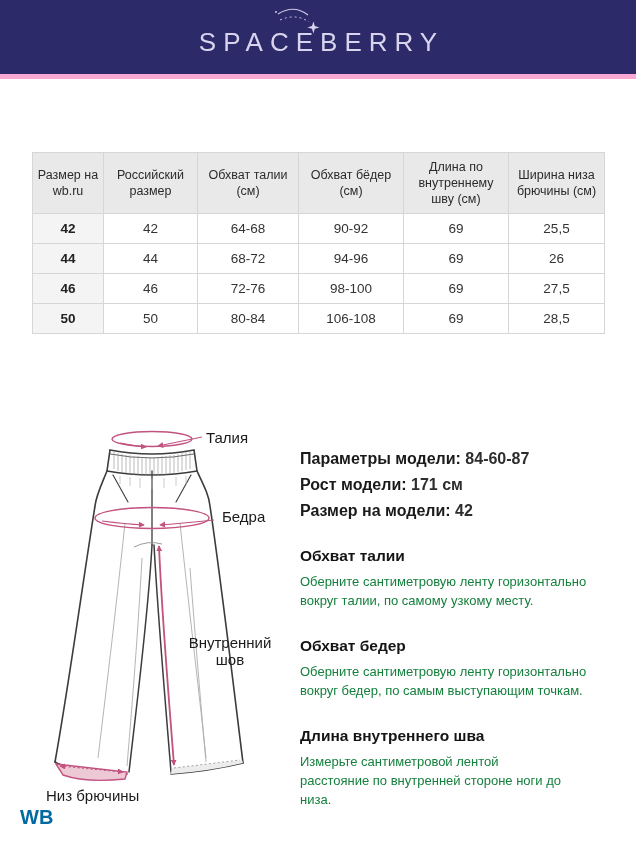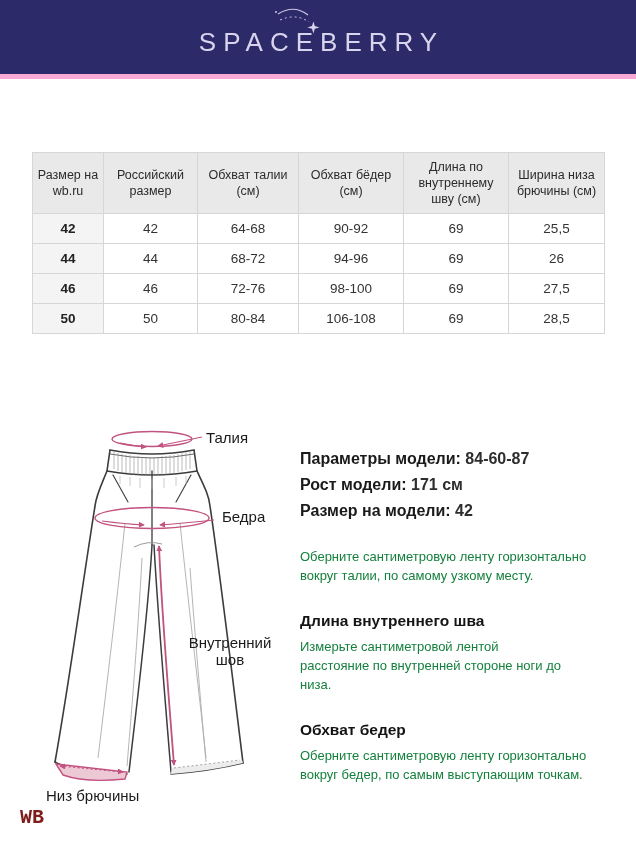--- a/index.html
+++ b/index.html
@@ -20,21 +20,21 @@
   table.size td.rowhead{background:#f4f4f4;font-weight:700;color:#222;}
   .c1{width:71px}.c2{width:94px}.c3{width:101px}.c4{width:105px}.c5{width:105px}.c6{width:96px}
 
   
   .figure-svg{position:absolute;left:30px;top:418px;width:270px;height:392px;}
   .fig-label{position:absolute;font-size:15px;font-weight:500;color:#1b1b1b;line-height:17px;text-align:center;}
   .lbl-waist{left:206px;top:429px;}
   .lbl-hips{left:222px;top:508px;}
   .lbl-seam{left:180px;top:634px;width:100px;}
   .lbl-hem{left:46px;top:787px;}
-  .watermark{position:absolute;left:20px;top:806px;font-size:20px;font-weight:700;color:#7f1d1d;font-family:Liberation Mono, monospace;}
+  .watermark{position:absolute;left:20px;top:806px;font-size:20px;font-weight:700;color:#0369a1;}
 
   
   .info-col{position:absolute;left:300px;top:446px;width:316px;}
   .model-line{font-size:16px;line-height:26px;color:#222;}
   .model-line .lbl{font-weight:700;color:#1a1a1a;}
   .model-line .val{font-weight:700;color:#2e2e2e;}
   .measure{margin-top:23px;}
   .measure h3{margin:0 0 7px 0;font-size:15.5px;font-weight:700;color:#141414;}
   .measure p{margin:0;font-size:13px;line-height:19px;color:#15803d;max-width:316px;}
   .measure p.narrow{max-width:265px;}
@@ -190,29 +190,30 @@
     <div class="model-line">
       <span class="lbl">Рост модели:</span>
       <span class="val">171 см</span>
     </div>
     <div class="model-line">
       <span class="lbl">Размер на модели:</span>
       <span class="val">42</span>
     </div>
 
     <div class="measure">
+      <h3>Обхват талии</h3>
       <p>Оберните сантиметровую ленту горизонтально вокруг талии, по самому узкому месту.</p>
+    </div>
+
+    <div class="measure">
+      <h3>Обхват бедер</h3>
+      <p>Оберните сантиметровую ленту горизонтально вокруг бедер, по самым выступающим точкам.</p>
     </div>
 
     <div class="measure">
       <h3>Длина внутреннего шва</h3>
       <p class="narrow">Измерьте сантиметровой лентой расстояние по внутренней стороне ноги до низа.</p>
     </div>
-
-    <div class="measure">
-      <h3>Обхват бедер</h3>
-      <p>Оберните сантиметровую ленту горизонтально вокруг бедер, по самым выступающим точкам.</p>
-    </div>
   </div>
 
   <div class="watermark">WB</div>
 
 </div>
 
 </body></html>

